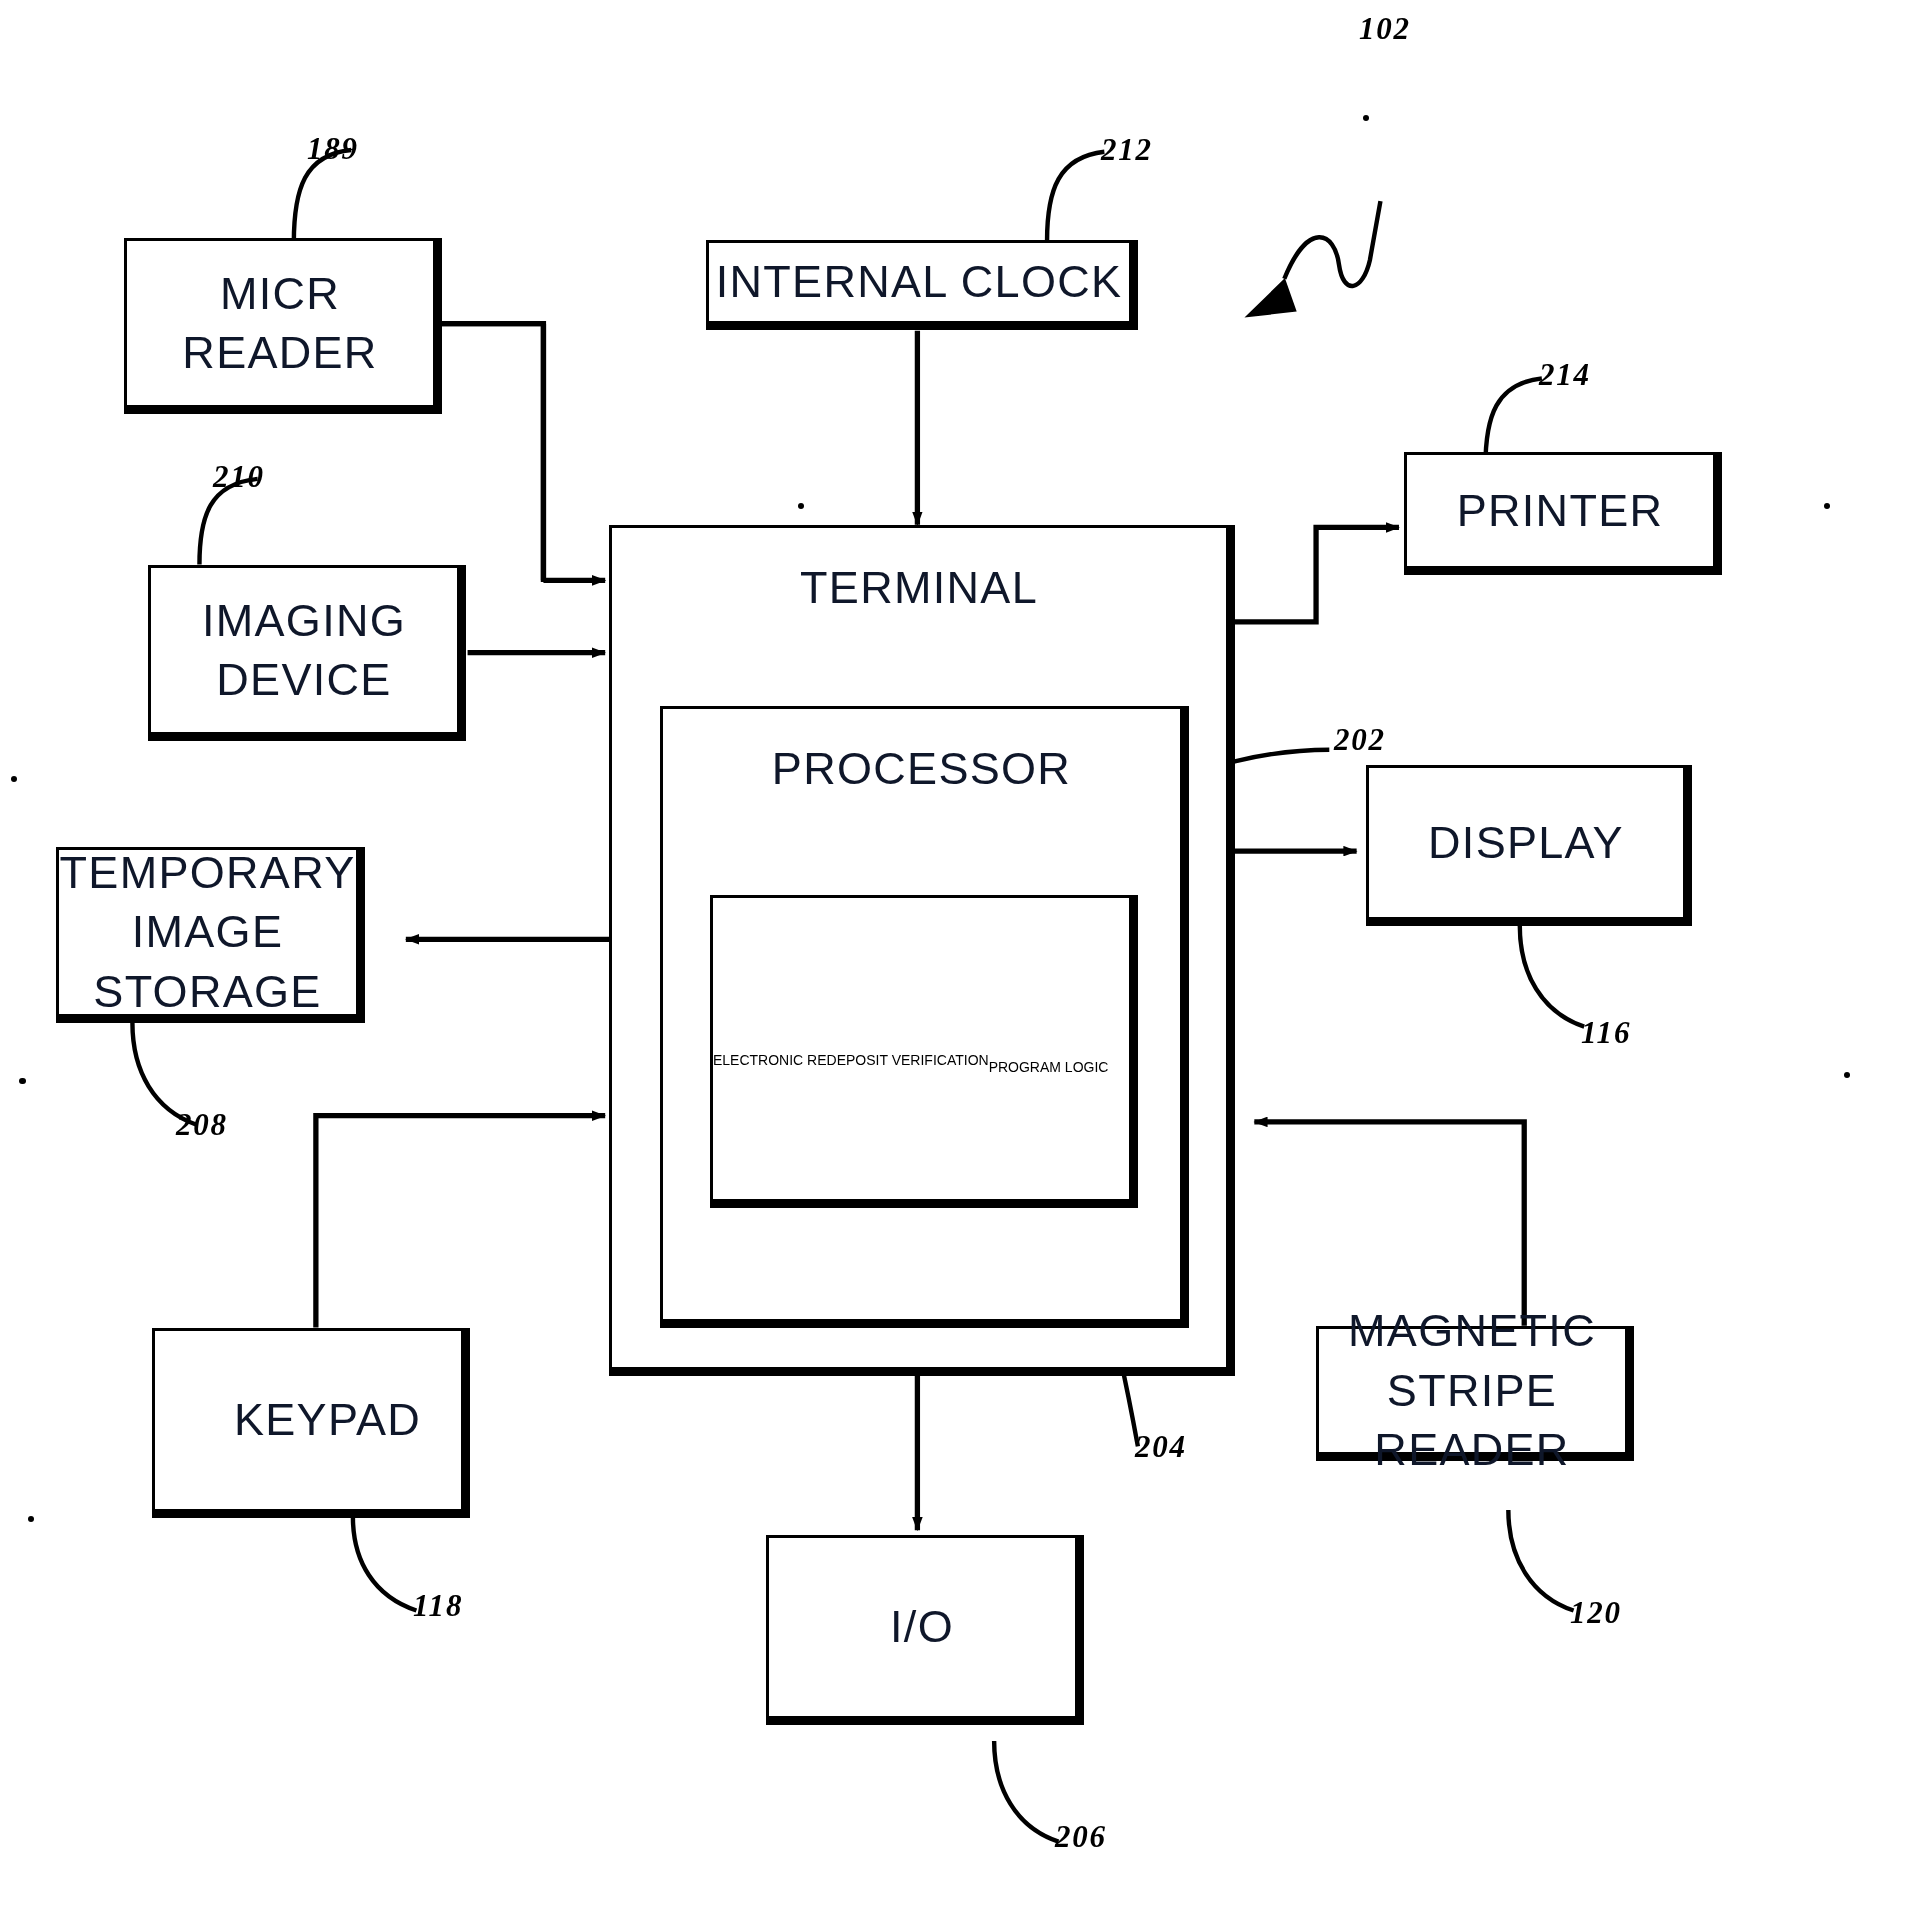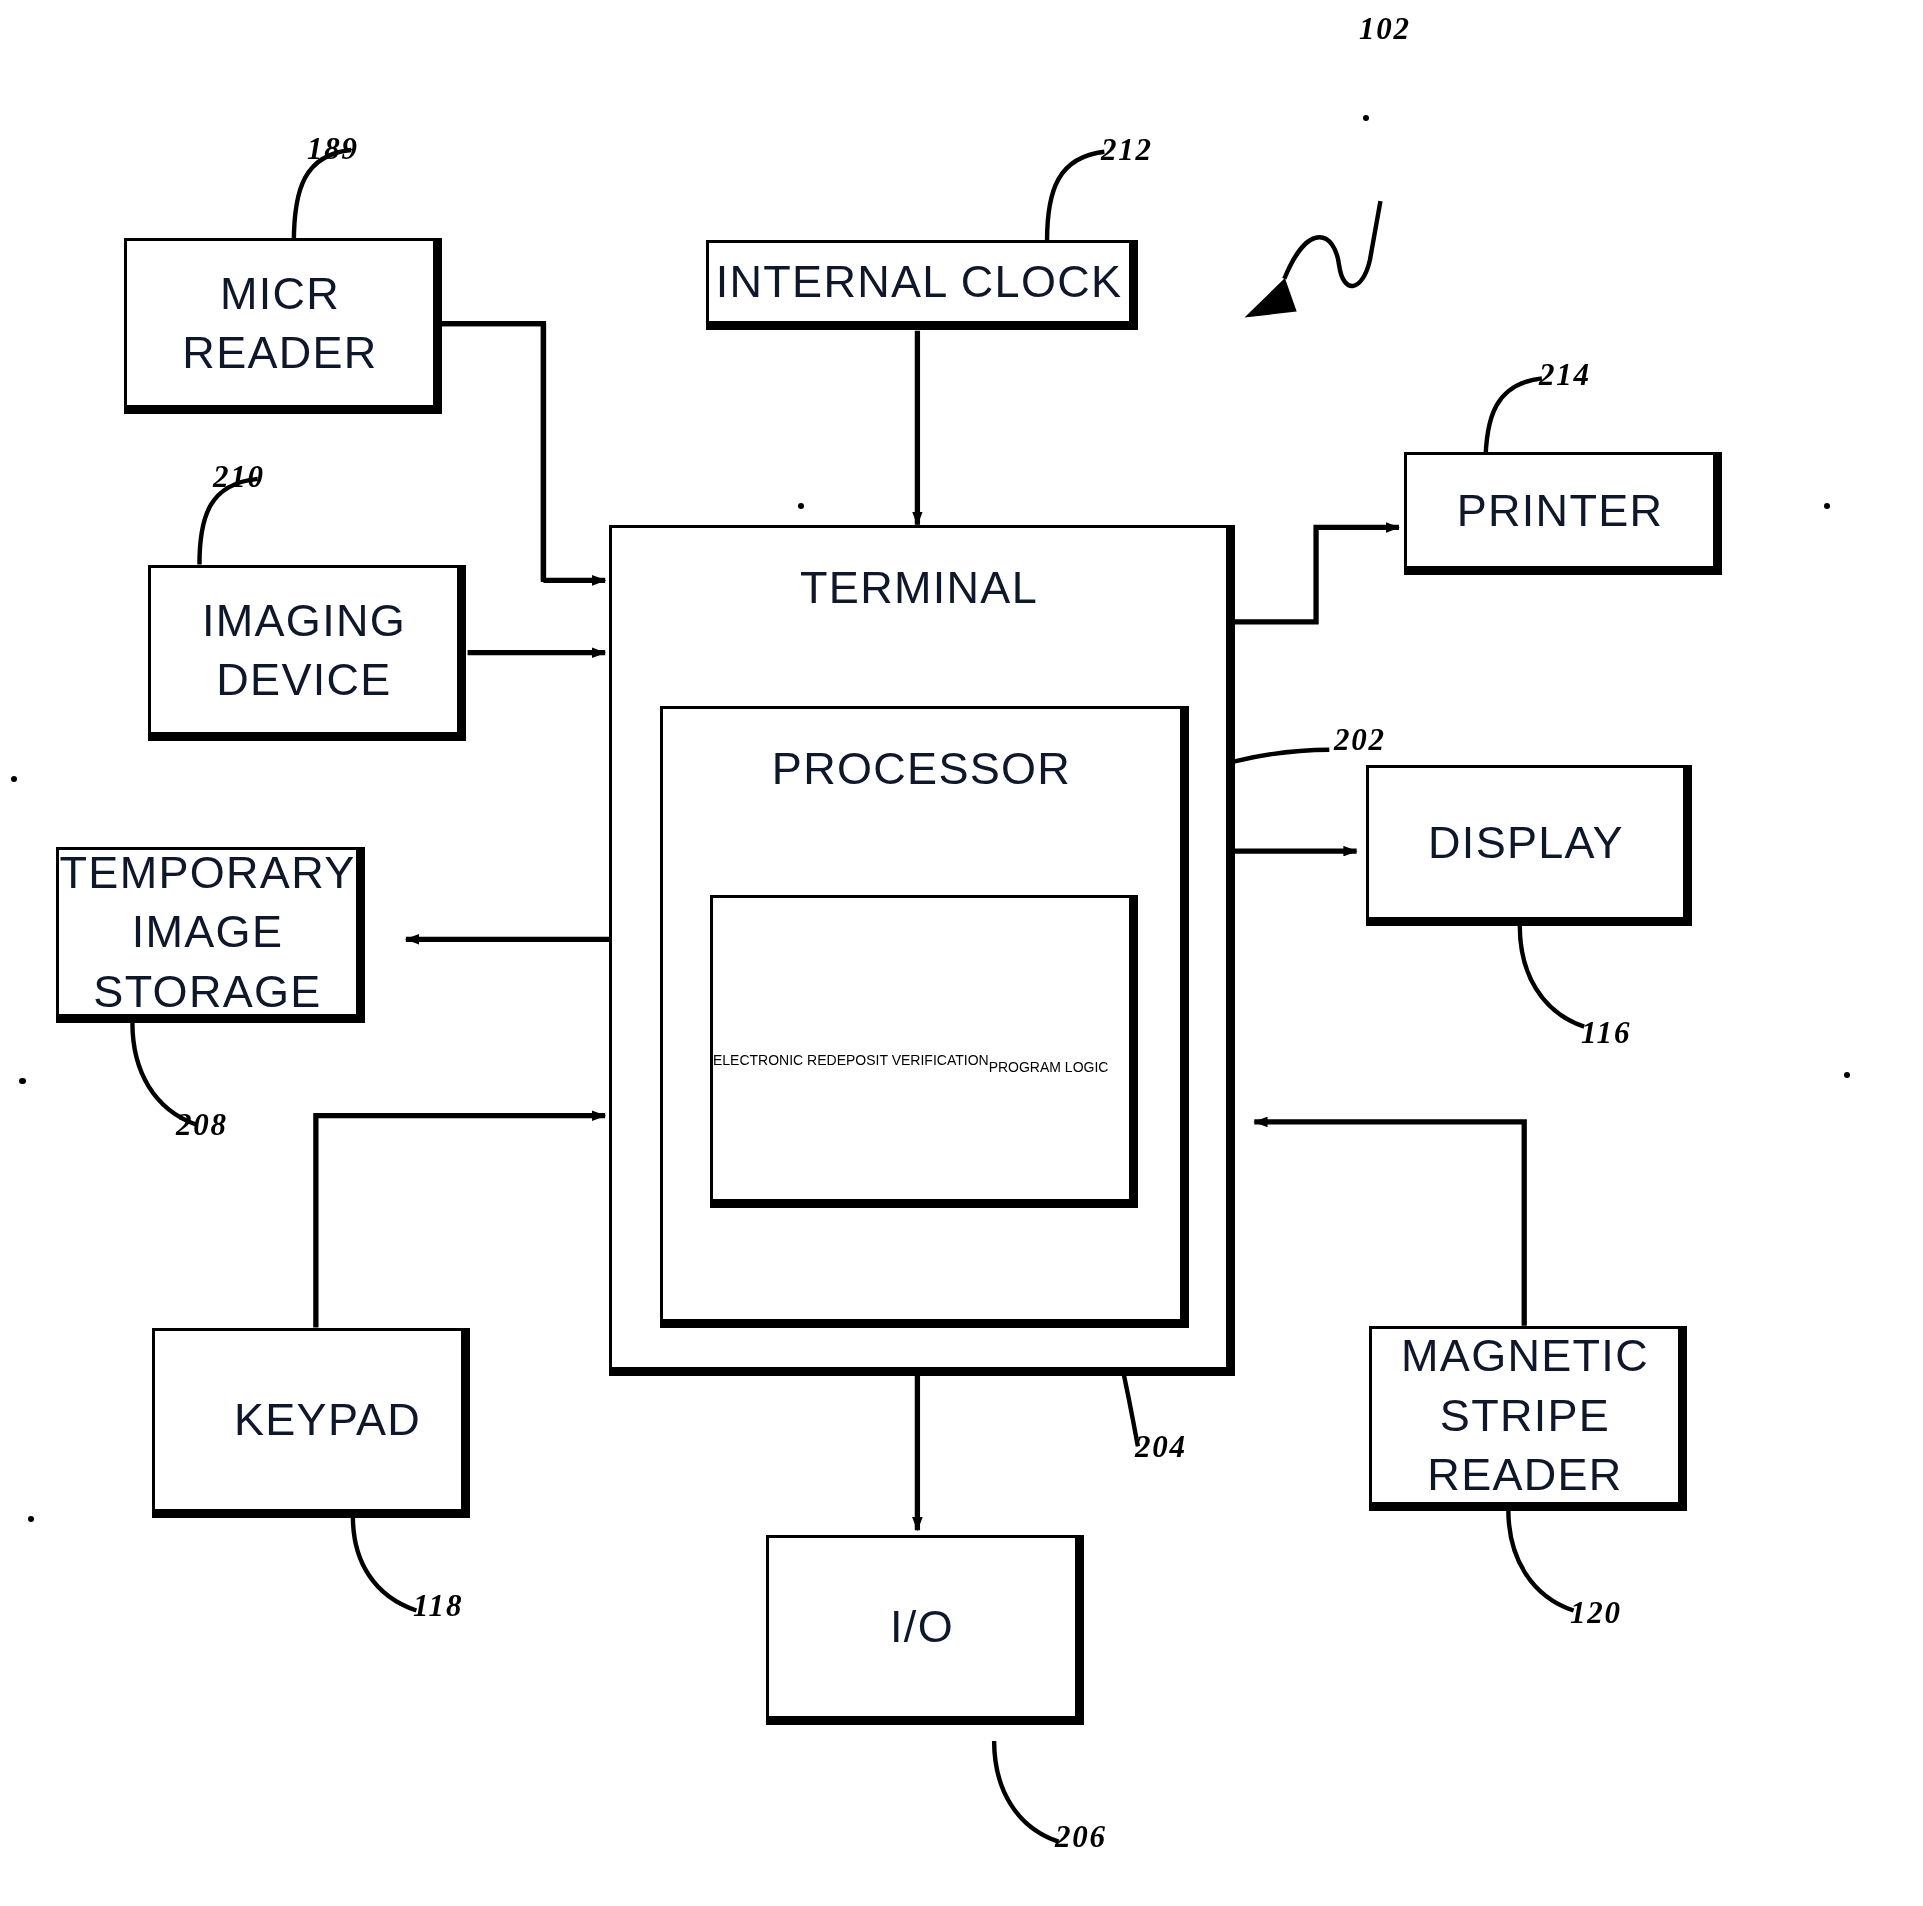--- a/index.html
+++ b/index.html
@@ -196,21 +196,21 @@
   <div class="box" style="left:1404px; top:452px; width:318px; height:123px;">
     <span class="label">PRINTER</span>
   </div>
   <div class="ref" style="left:1539px; top:357px;">214</div>
 
   <div class="box" style="left:1366px; top:765px; width:326px; height:161px;">
     <span class="label">DISPLAY</span>
   </div>
   <div class="ref" style="left:1581px; top:1015px;">116</div>
 
-  <div class="box" style="left:1369px; top:1326px; width:318px; height:185px;align-items:center;">
+  <div class="box" style="left:1316px; top:1326px; width:318px; height:135px;align-items:center;">
     <span class="label">MAGNETIC
 STRIPE
 READER</span>
   </div>
   <div class="ref" style="left:1570px; top:1595px;">120</div>
 
   <div class="box" style="left:766px; top:1535px; width:318px; height:190px;">
     <span class="label">I/O</span>
   </div>
   <div class="ref" style="left:1055px; top:1819px;">206</div>

